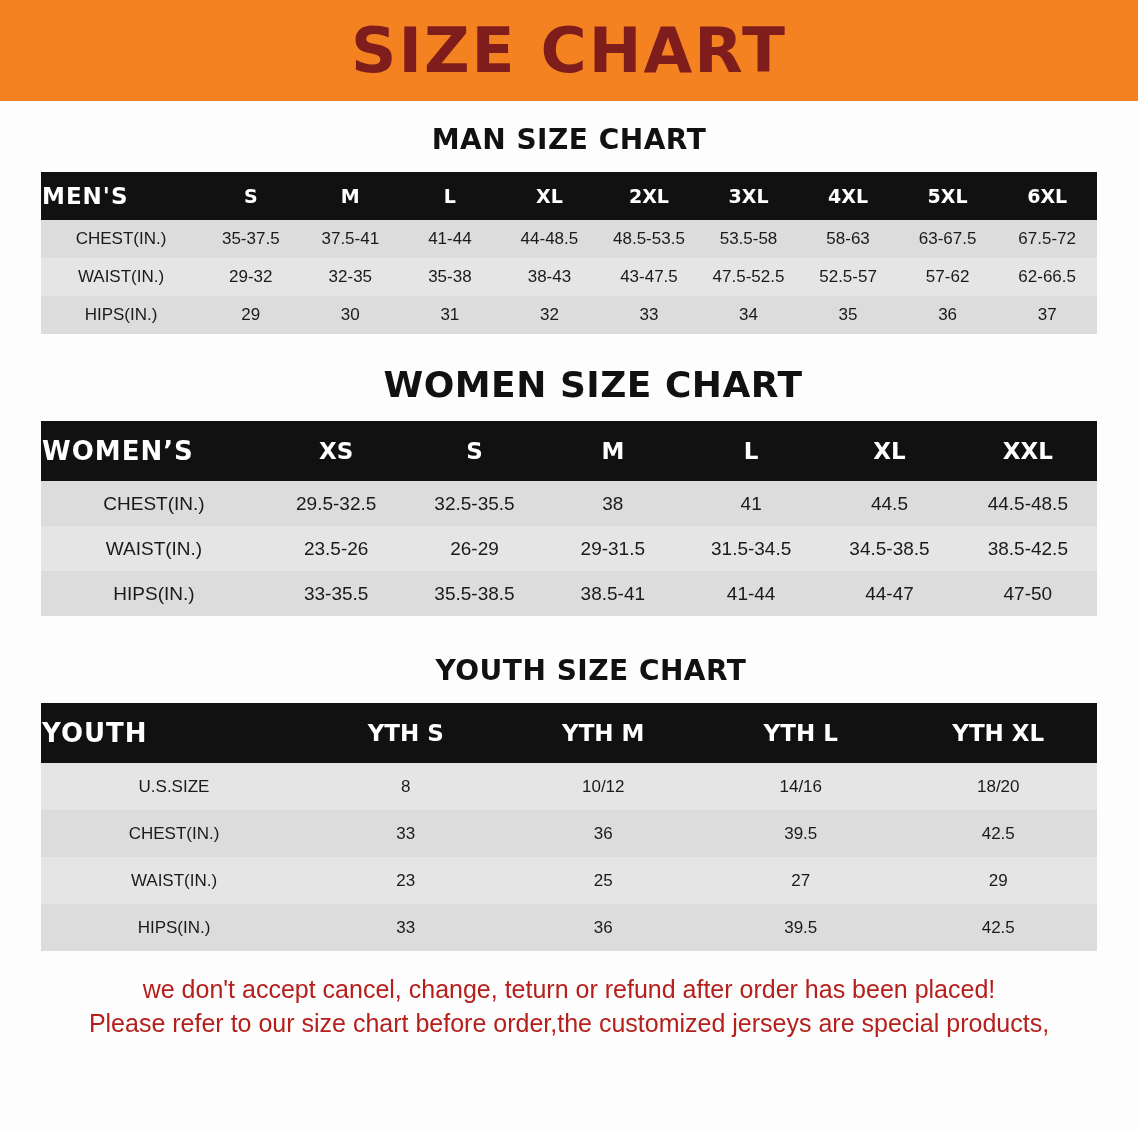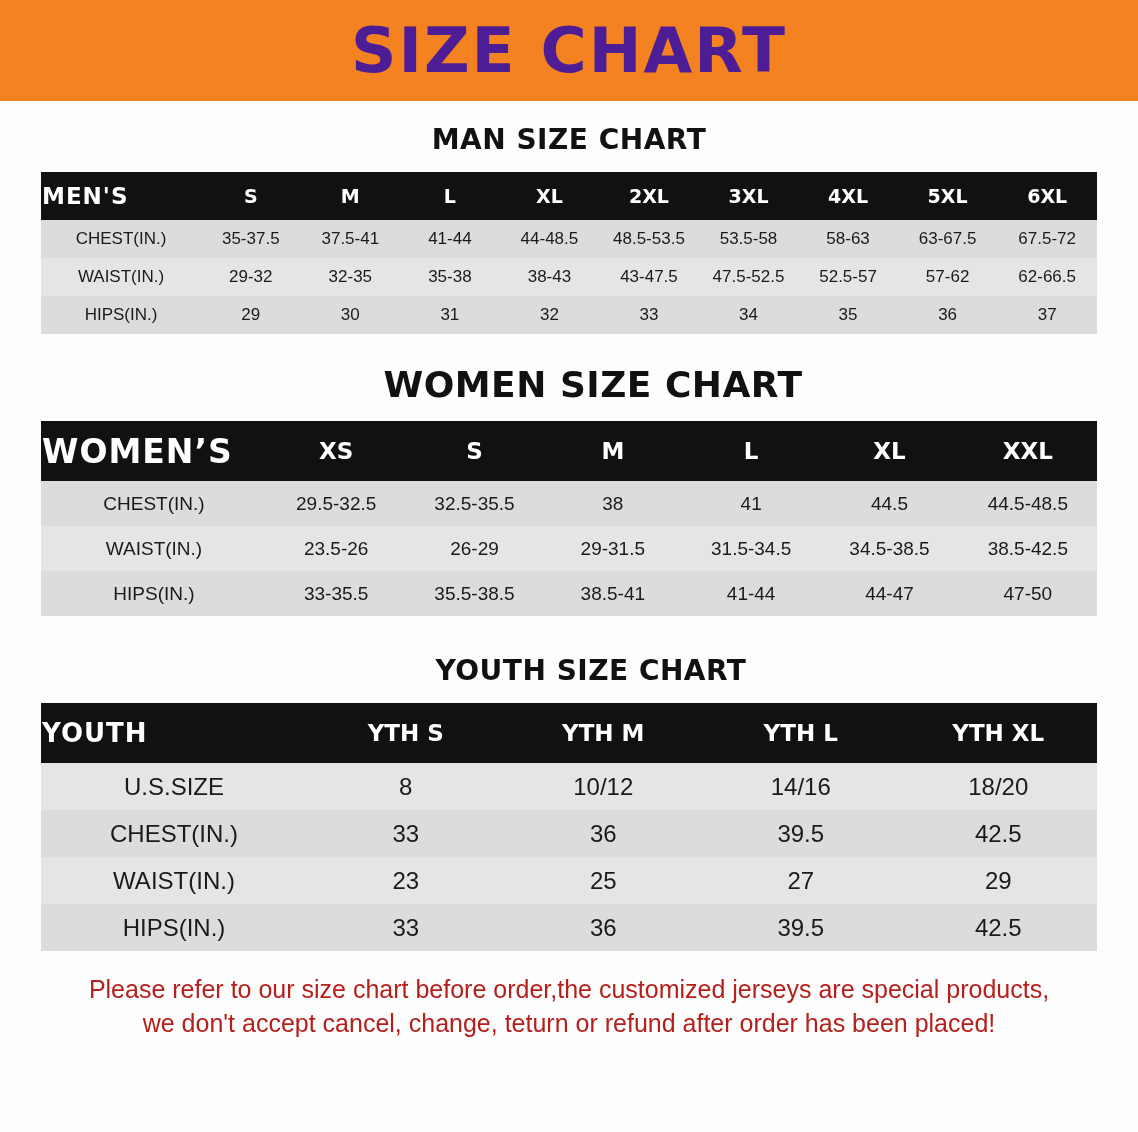--- a/index.html
+++ b/index.html
@@ -27,21 +27,21 @@
     background: #f58220;
     display: flex;
     align-items: center;
     justify-content: center;
   }
   .banner-title {
     font-family: "DejaVu Sans", sans-serif;
     font-weight: bold;
     font-size: 63px;
     letter-spacing: 2px;
-    color: #4c1d95;
+    color: #7f1d1d;
     line-height: 1;
   }
 
   
   .section-title {
     text-align: center;
     font-family: "DejaVu Sans", sans-serif;
     font-weight: bold;
     color: #111111;
     letter-spacing: 0.5px;
@@ -82,27 +82,27 @@
   tr.band-light td { background: #e5e5e5; }
 
   
   .men-table thead th { height: 46px; font-size: 19px; }
   .men-table thead th.rowlabel-head { font-size: 23px; letter-spacing: 1px; }
   .men-table tbody td { height: 36px; font-size: 17px; }
   .men-table tbody td.rowlabel { font-size: 17px; }
 
   
   .women-table thead th { height: 58px; font-size: 23px; }
-  .women-table thead th.rowlabel-head { font-size: 33px; letter-spacing: 1px; }
+  .women-table thead th.rowlabel-head { font-size: 26px; letter-spacing: 1px; }
   .women-table tbody td { height: 43px; font-size: 19px; }
 
   
   .youth-table thead th { height: 58px; font-size: 23px; }
   .youth-table thead th.rowlabel-head { font-size: 26px; letter-spacing: 1px; }
-  .youth-table tbody td { height: 45px; font-size: 24px; }
+  .youth-table tbody td { height: 45px; font-size: 17px; }
   .spacer-14 { height: 16px; }
 
   
   .note {
     margin: 22px auto 0 auto;
     width: 1060px;
     text-align: center;
     color: #b5201c;
     font-family: "Liberation Sans", sans-serif;
     font-size: 25px;
@@ -265,17 +265,17 @@
           <td>33</td>
           <td>36</td>
           <td>39.5</td>
           <td>42.5</td>
         </tr>
       </tbody>
     </table>
   </div>
 
   <div class="note">
+    <span class="note-line">we don't accept cancel, change, teturn or refund after order has been placed!</span>
     <span class="note-line">Please refer to our size chart before order,the customized jerseys are special products,</span>
-    <span class="note-line">we don't accept cancel, change, teturn or refund after order has been placed!</span>
   </div>
 
 </div>
 
 </body></html>

